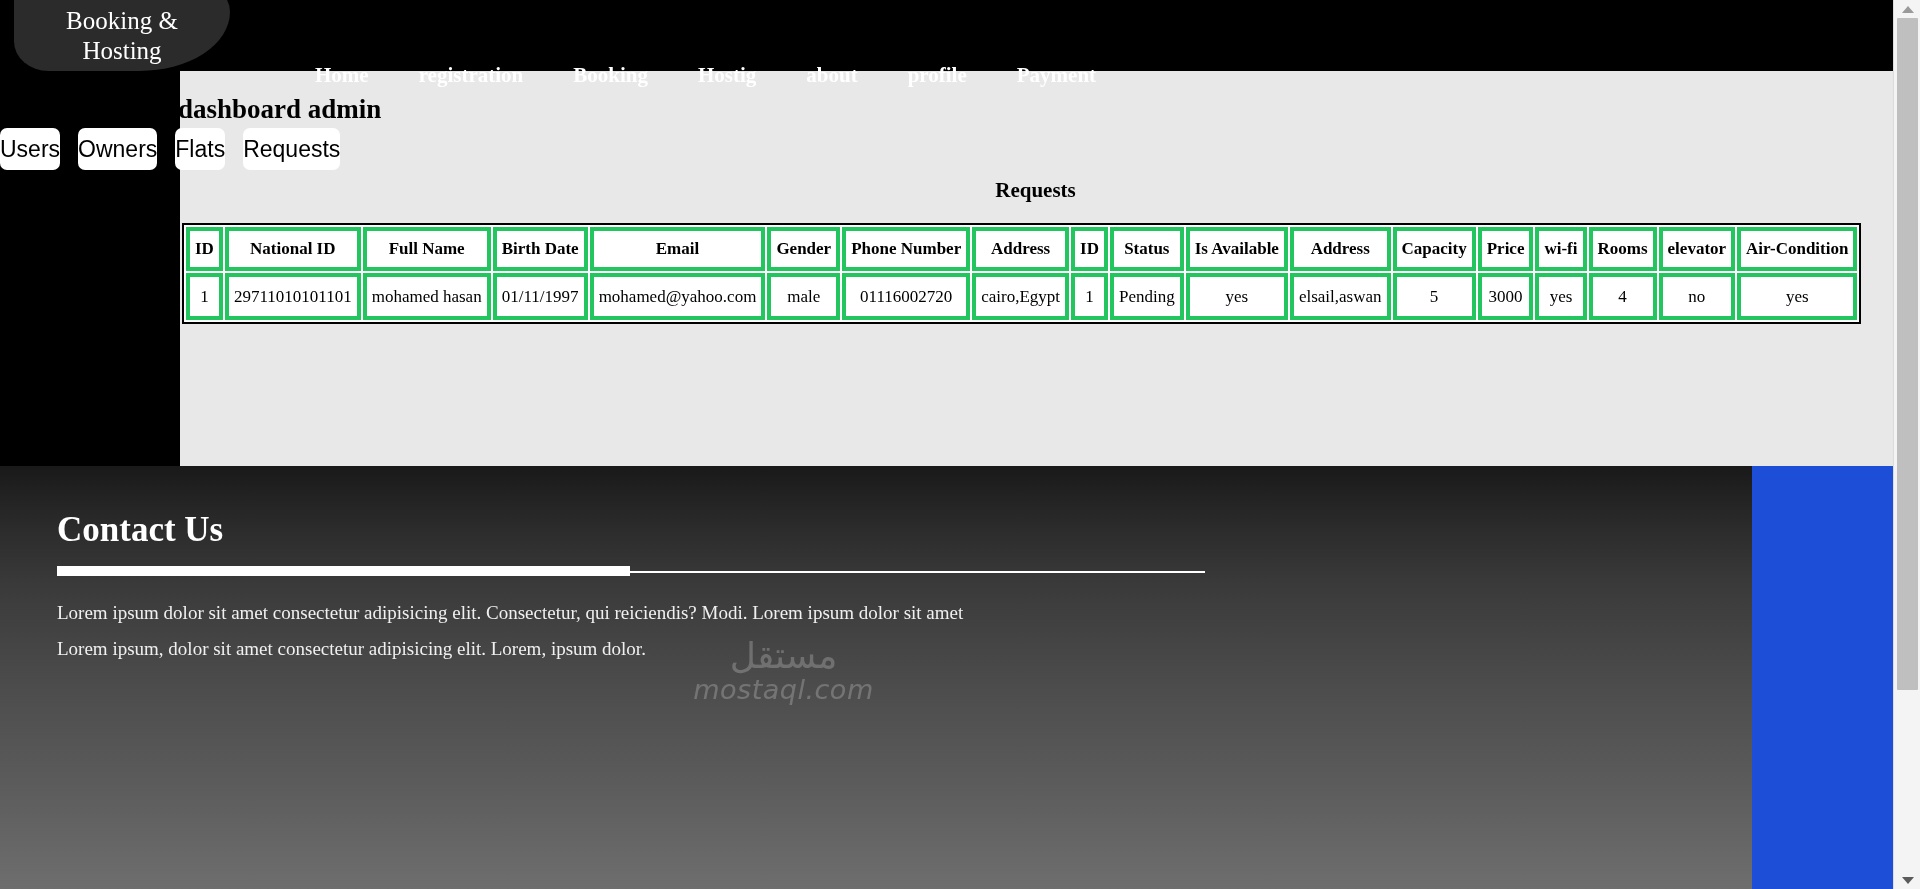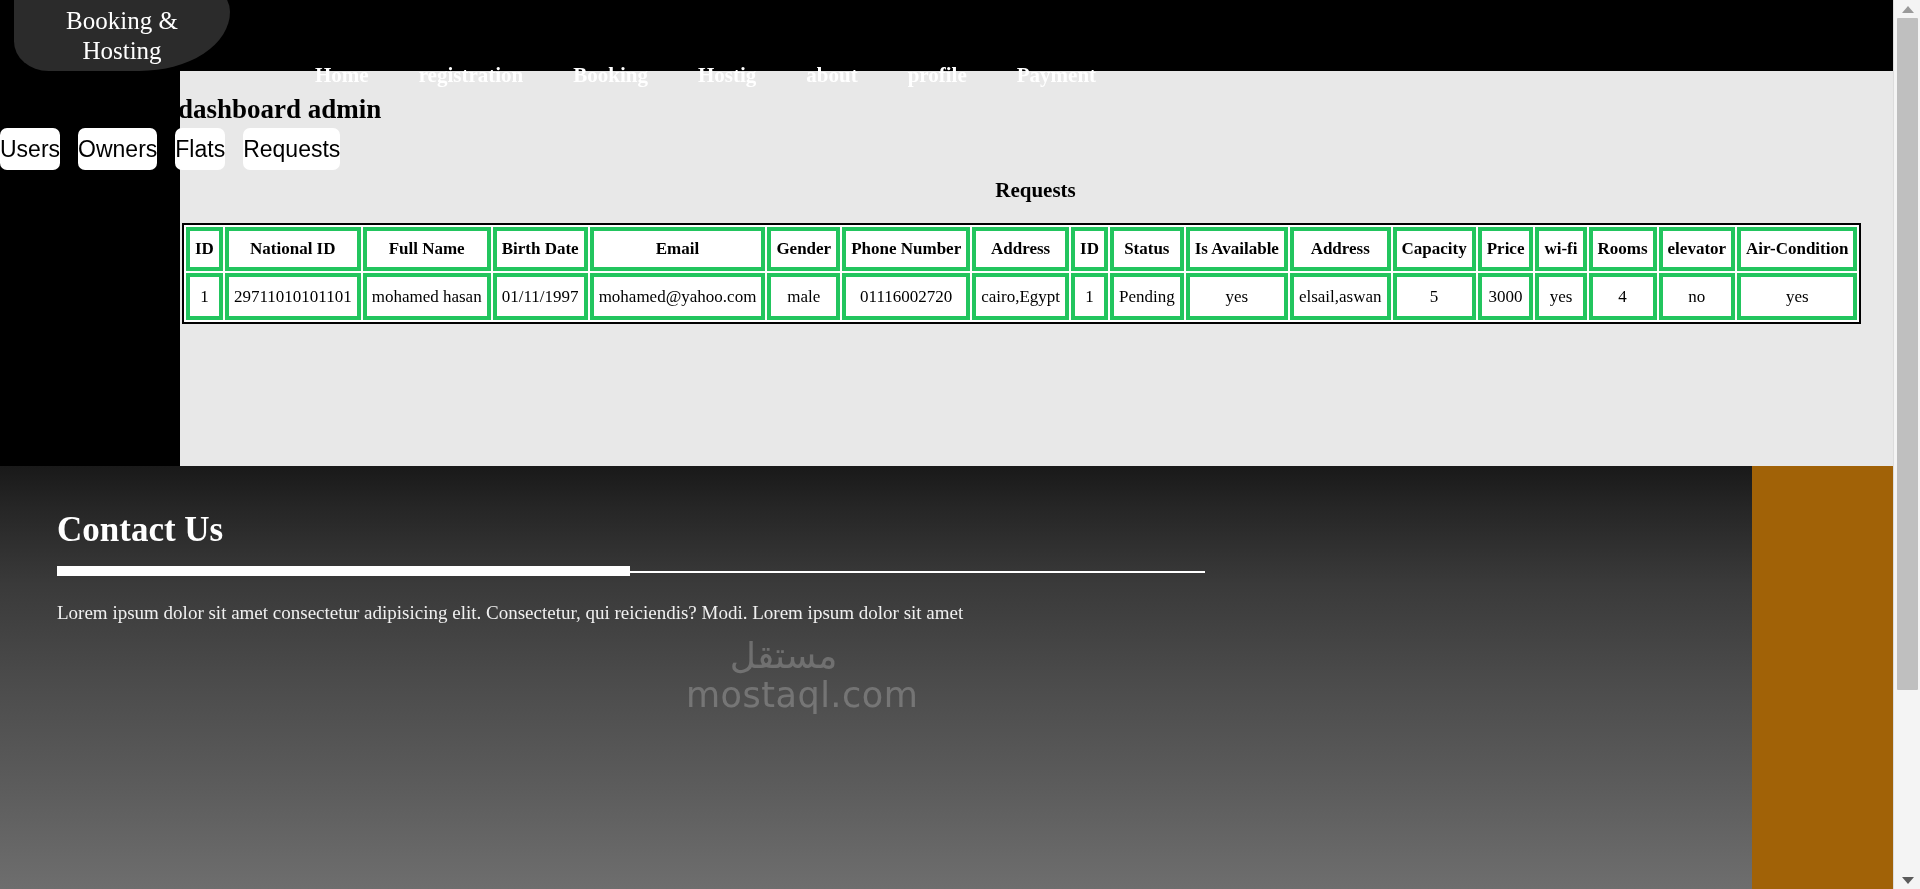--- a/index.html
+++ b/index.html
@@ -7,21 +7,21 @@
     margin: 0; padding: 0;
     width: 1920px; height: 889px;
     overflow: hidden;
     background: #e8e8e8;
     font-family: "Liberation Serif", "DejaVu Serif", serif;
   }
   #page {
     position: relative;
     width: 1920px;
     height: 889px;
-    background: #a16207;
+    background: #1d4ed8;
     overflow: hidden;
   }
 
   
   .topbar {
     position: absolute;
     top: 0; left: 0;
     width: 1893px;
     height: 71px;
     background: #000000;
@@ -234,24 +234,25 @@
     text-align: center;
     pointer-events: none;
   }
   .wm-ar {
     font-size: 36px;
     font-family: "DejaVu Sans", sans-serif;
     line-height: 1;
     letter-spacing: 1px;
   }
   .wm-en {
-    font-size: 35px;
+    font-size: 27px;
     font-family: "DejaVu Sans", sans-serif;
     line-height: 1.2;
     letter-spacing: 0.5px;
+    font-style: italic;
   }
 
   .footer-bottom {
     position: absolute;
     left: 0;
     top: 228px;
     width: 1893px;
     height: 195px;
   }
   .fb-phone {
@@ -395,20 +396,21 @@
           </tbody>
       </table>
     </div>
   </div>
 
   <div class="footer">
     <div class="footer-head">Contact Us</div>
     <div class="rule-thin"></div>
     <div class="rule-thick"></div>
     <div class="footer-p p1">Lorem ipsum dolor sit amet consectetur adipisicing elit. Consectetur, qui reiciendis? Modi. Lorem ipsum dolor sit amet</div>
+    <div class="footer-p p2">Lorem ipsum, dolor sit amet consectetur adipisicing elit. Lorem, ipsum dolor.</div>
 
     <div class="watermark">
       <div class="wm-ar">مستقل</div>
       <div class="wm-en">mostaql.com</div>
     </div>
 
   </div>
 
   <div class="scrollbar">
     <div class="sb-arrow up">

